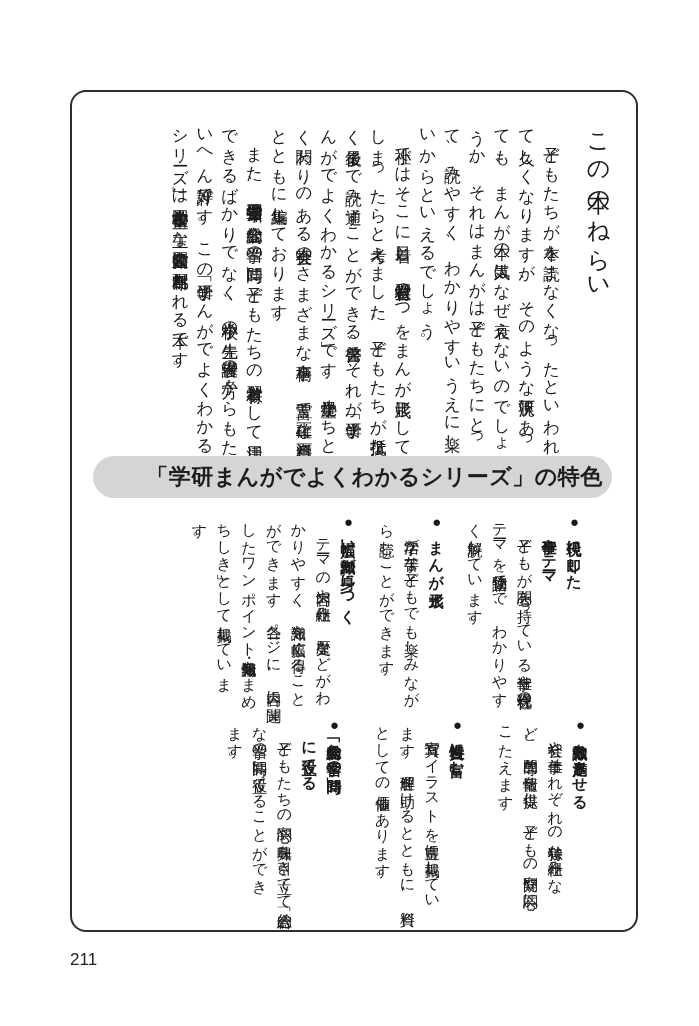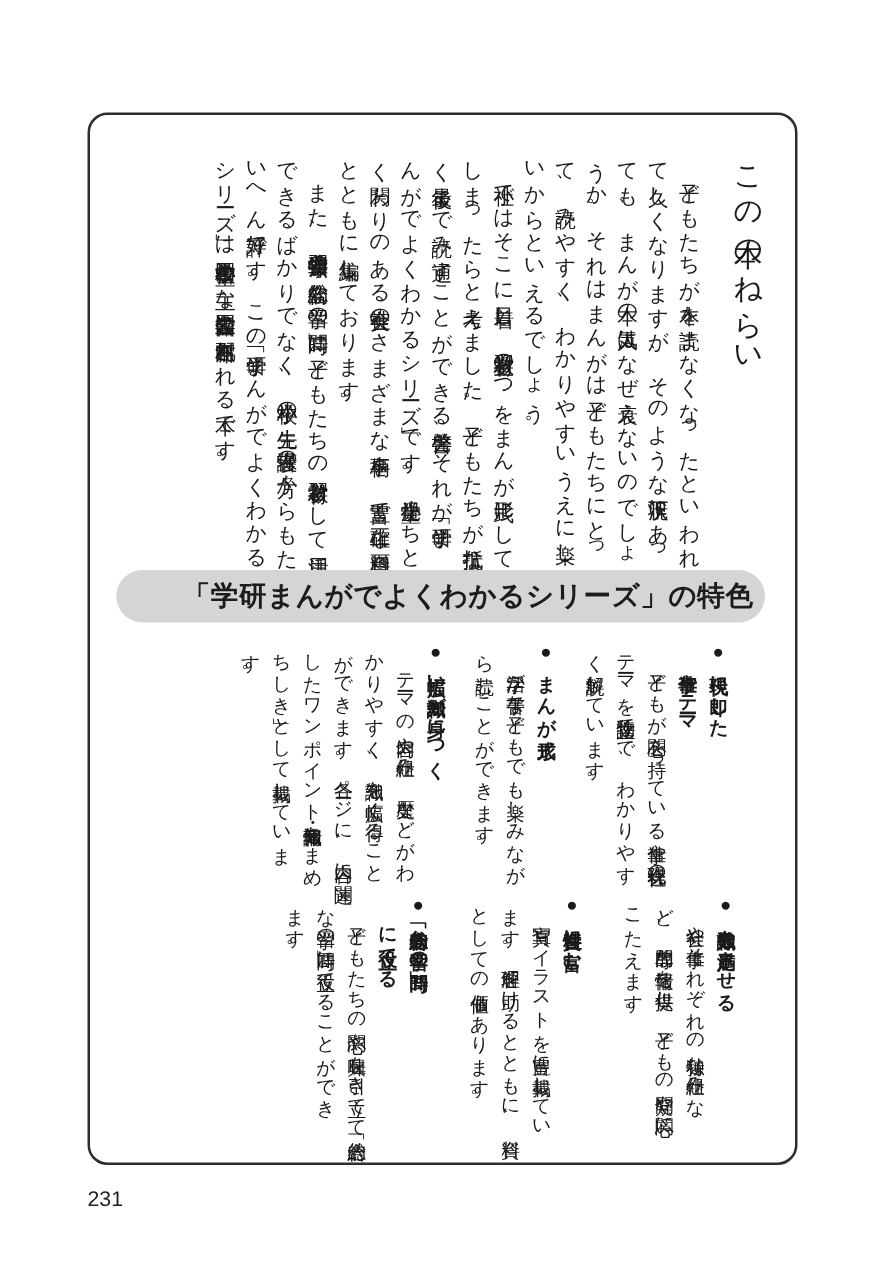--- a/index.html
+++ b/index.html
@@ -176,15 +176,15 @@
       <div class="feature">
         <p class="feature-heading">●「総合的な学習の時間」</p>
         <p class="feature-subheading">に役立てる</p>
         <p class="feature-body">子どもたちの関心や興味を引き立てて「総合的な学習の時間」に役立てることができます。</p>
       </div>
 
     </div>
 
   </div>
 
-  <div class="page-number">231</div>
+  <div class="page-number">211</div>
 
 </div>
 
 </body></html>

